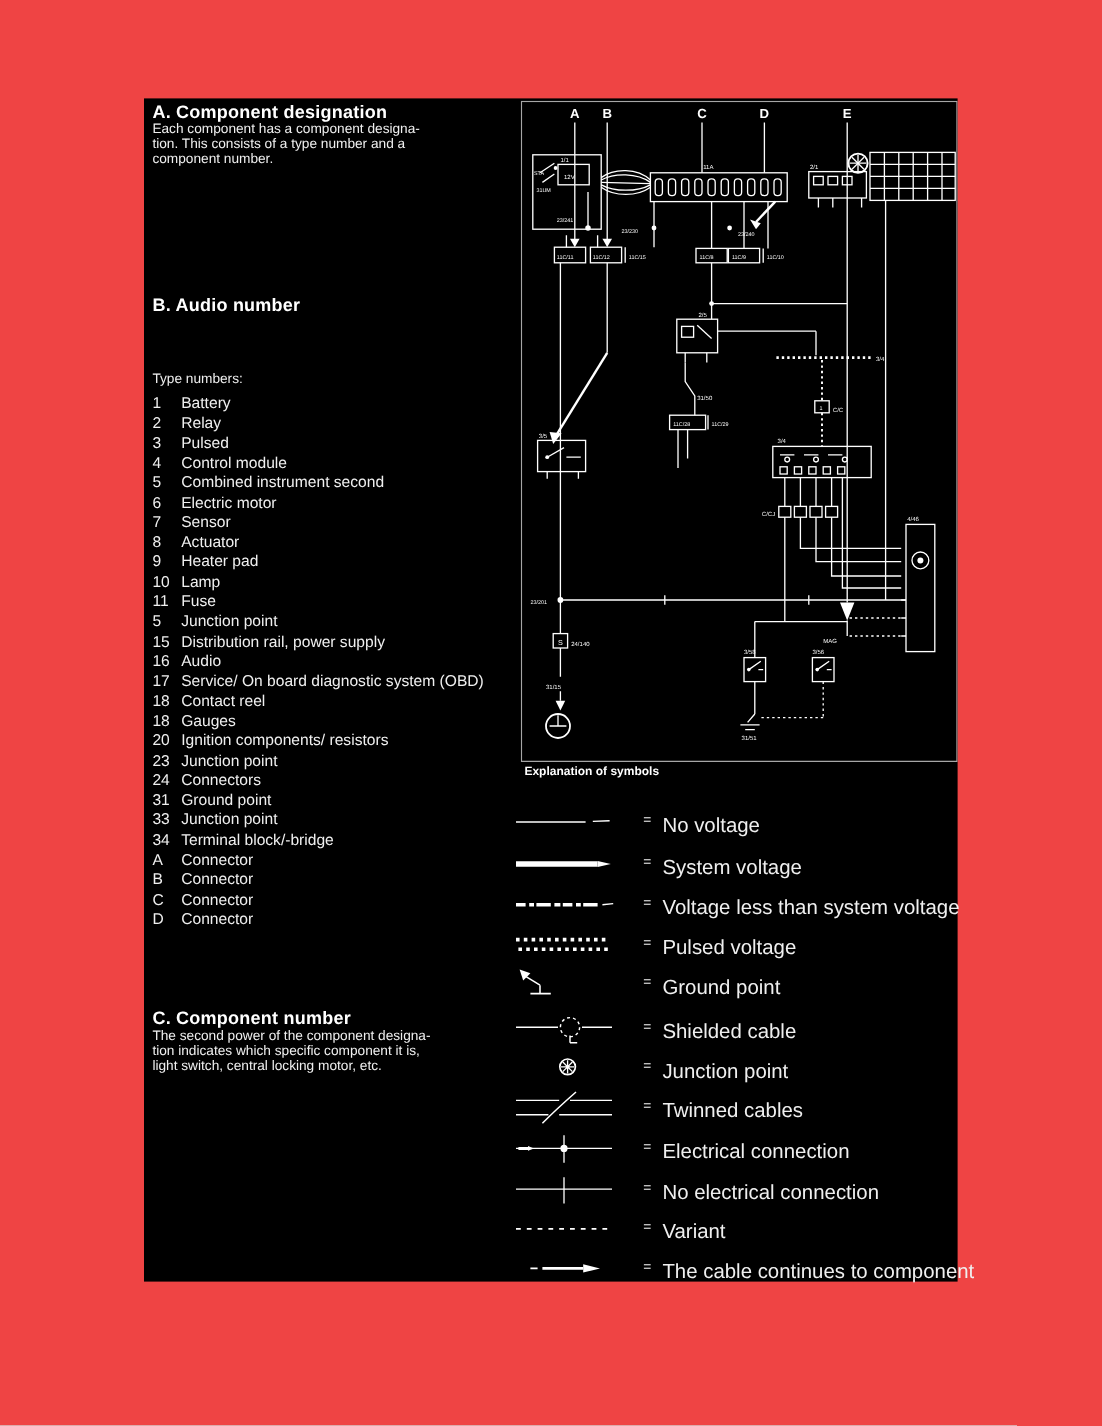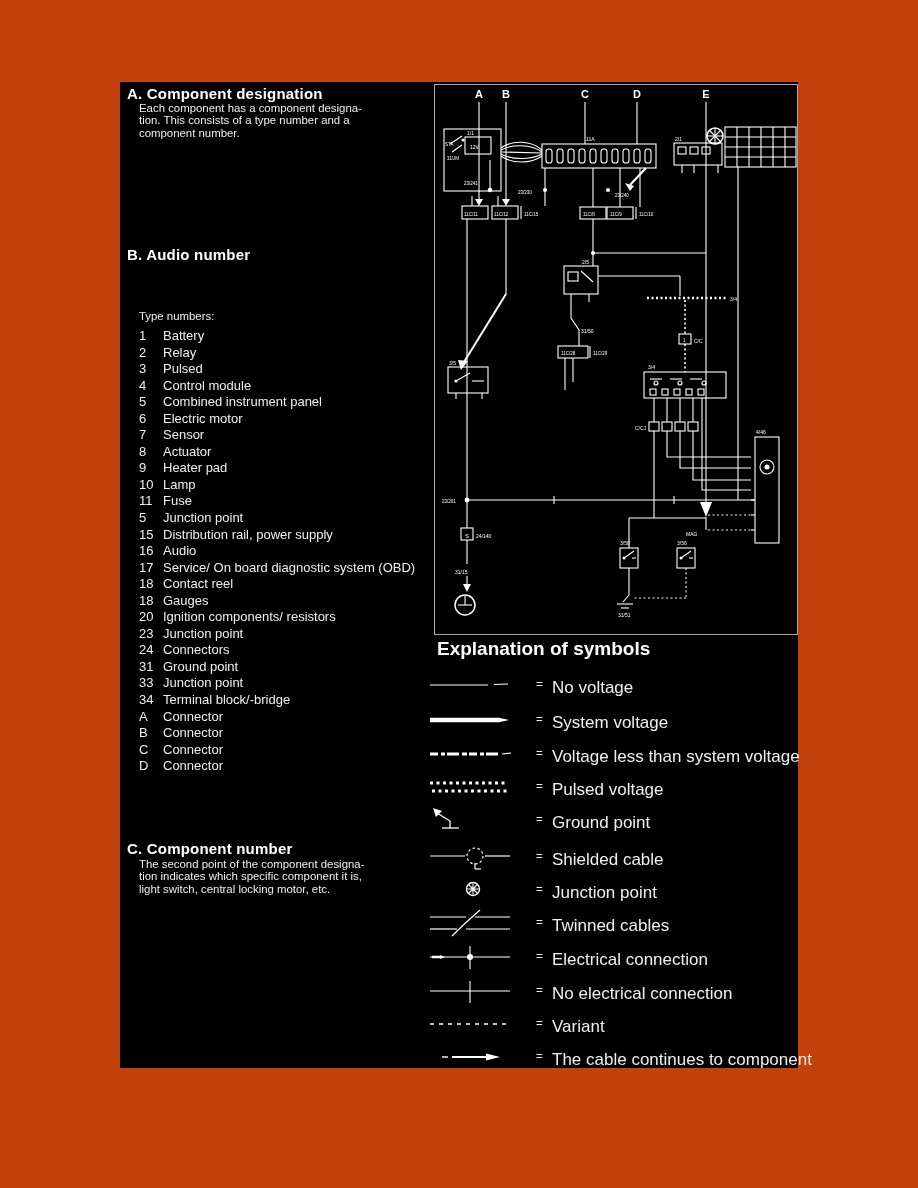--- a/index.html
+++ b/index.html
@@ -1,36 +1,36 @@
 <!DOCTYPE html>
 <html><head>
 <meta charset="utf-8">
 <style>
   html,body{margin:0;padding:0;background:#fff;}
-  .page{position:relative;width:918px;height:1188px;background:#c2410c;overflow:hidden;
+  .page{position:relative;width:918px;height:1188px;background:#ef4444;overflow:hidden;
         font-family:"Liberation Sans", sans-serif;}
   .panel{position:absolute;left:120px;top:82px;width:678px;height:986px;background:#000;color:#f4f4f4;}
-  .abs{position:absolute;margin-left:12px;}
+  .abs{position:absolute;}
   h2.sec{margin:0;font-size:15px;font-weight:bold;color:#fff;letter-spacing:.2px;}
   .body-line{font-size:11.4px;line-height:12.4px;color:#efefef;white-space:nowrap;}
   .intro{font-size:11.4px;color:#efefef;}
   .tn-row{height:16.55px;font-size:13px;color:#efefef;white-space:nowrap;}
   .tn-num{display:inline-block;width:24px;}
   
   #diagram{position:absolute;left:314px;top:2px;width:364px;height:551px;}
   #diagram svg{font-family:"Liberation Sans", sans-serif;}
   .w{stroke:#fff;fill:none;stroke-width:1.1;}
   .w2{stroke:#fff;fill:none;stroke-width:2;}
   .f{fill:#fff;stroke:none;}
   .dash{stroke:#fff;fill:none;stroke-width:1.6;stroke-dasharray:2 2.5;}
   .dtxt{fill:#fff;font-size:5px;}
   .dtxt2{fill:#fff;font-size:4.5px;}
   .coltxt{fill:#fff;font-size:11px;font-weight:bold;text-anchor:middle;}
   
-  .sym-title{position:absolute;left:317px;top:556px;font-size:19px;font-weight:bold;color:#fff;}
+  .sym-title{position:absolute;left:317px;top:556px;font-size:10px;font-weight:bold;color:#fff;}
   .symrow{position:absolute;left:308px;width:365px;height:30px;}
   .symrow svg{position:absolute;left:0;top:0;}
   .symrow .eq{position:absolute;left:108px;top:7px;font-size:11.5px;color:#efefef;}
   .symrow .lbl{position:absolute;left:124px;top:7px;font-size:17px;color:#efefef;white-space:nowrap;}
   .sl{stroke:#fff;fill:none;}
 </style>
 </head>
 <body>
 
 <div class="page">
@@ -44,21 +44,21 @@
     </div>
 
     <h2 class="sec abs" style="left:7px;top:164px;">B. Audio number</h2>
     <div class="abs intro" style="left:7px;top:228px;">Type numbers:</div>
 
     <div class="abs" style="left:7px;top:246px;">
       <div class="tn-row"><span class="tn-num">1</span><span>Battery</span></div>
       <div class="tn-row"><span class="tn-num">2</span><span>Relay</span></div>
       <div class="tn-row"><span class="tn-num">3</span><span>Pulsed</span></div>
       <div class="tn-row"><span class="tn-num">4</span><span>Control module</span></div>
-      <div class="tn-row"><span class="tn-num">5</span><span>Combined instrument panel</span></div>
+      <div class="tn-row"><span class="tn-num">5</span><span>Combined instrument second</span></div>
       <div class="tn-row"><span class="tn-num">6</span><span>Electric motor</span></div>
       <div class="tn-row"><span class="tn-num">7</span><span>Sensor</span></div>
       <div class="tn-row"><span class="tn-num">8</span><span>Actuator</span></div>
       <div class="tn-row"><span class="tn-num">9</span><span>Heater pad</span></div>
       <div class="tn-row"><span class="tn-num">10</span><span>Lamp</span></div>
       <div class="tn-row"><span class="tn-num">11</span><span>Fuse</span></div>
       <div class="tn-row"><span class="tn-num">5</span><span>Junction point</span></div>
       <div class="tn-row"><span class="tn-num">15</span><span>Distribution rail, power supply</span></div>
       <div class="tn-row"><span class="tn-num">16</span><span>Audio</span></div>
       <div class="tn-row"><span class="tn-num">17</span><span>Service/ On board diagnostic system (OBD)</span></div>
@@ -71,21 +71,21 @@
       <div class="tn-row"><span class="tn-num">33</span><span>Junction point</span></div>
       <div class="tn-row"><span class="tn-num">34</span><span>Terminal block/-bridge</span></div>
       <div class="tn-row"><span class="tn-num">A</span><span>Connector</span></div>
       <div class="tn-row"><span class="tn-num">B</span><span>Connector</span></div>
       <div class="tn-row"><span class="tn-num">C</span><span>Connector</span></div>
       <div class="tn-row"><span class="tn-num">D</span><span>Connector</span></div>
     </div>
 
     <h2 class="sec abs" style="left:7px;top:758px;">C. Component number</h2>
     <div class="abs" style="left:7px;top:776px;">
-      <div class="body-line">The second point of the component designa-</div>
+      <div class="body-line">The second power of the component designa-</div>
       <div class="body-line">tion indicates which specific component it is,</div>
       <div class="body-line">light switch, central locking motor, etc.</div>
     </div>
 
     <div id="diagram">
       <svg viewBox="0 0 364 551" width="364" height="551">
         <rect x="0.5" y="0.5" width="363" height="550" class="w" opacity="0.65"></rect>
 
         <text x="45" y="14" class="coltxt">A</text>
         <text x="72" y="14" class="coltxt">B</text>

